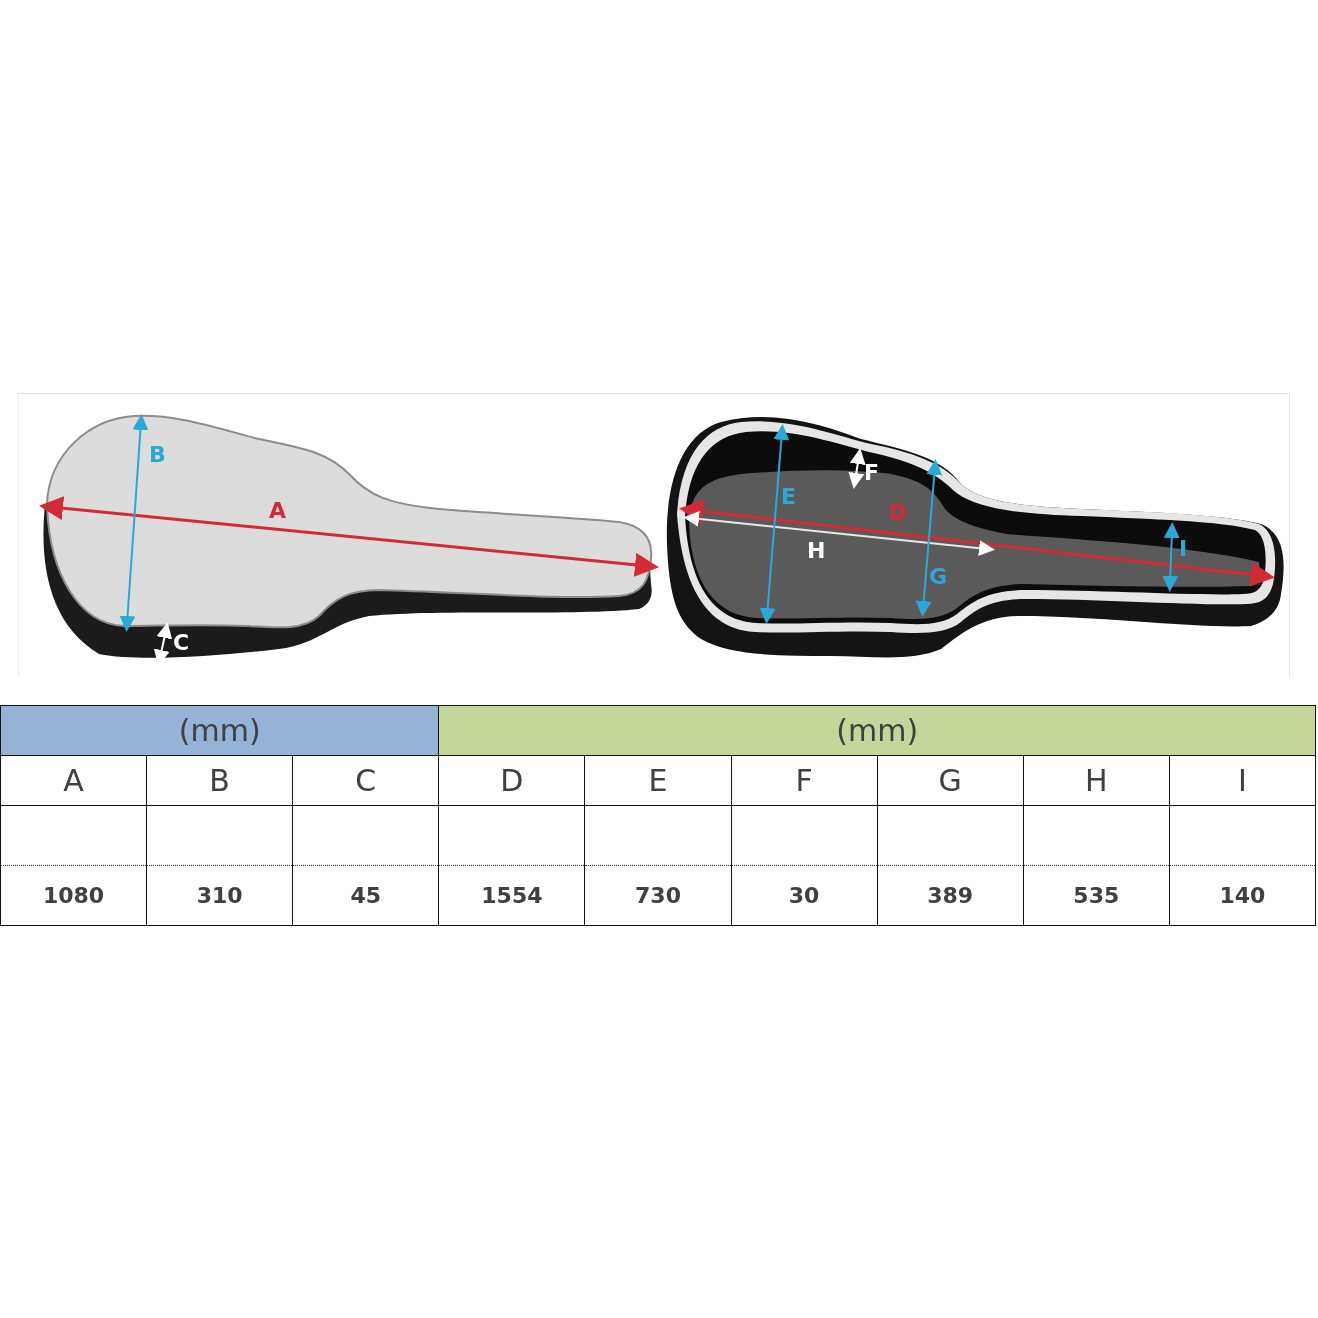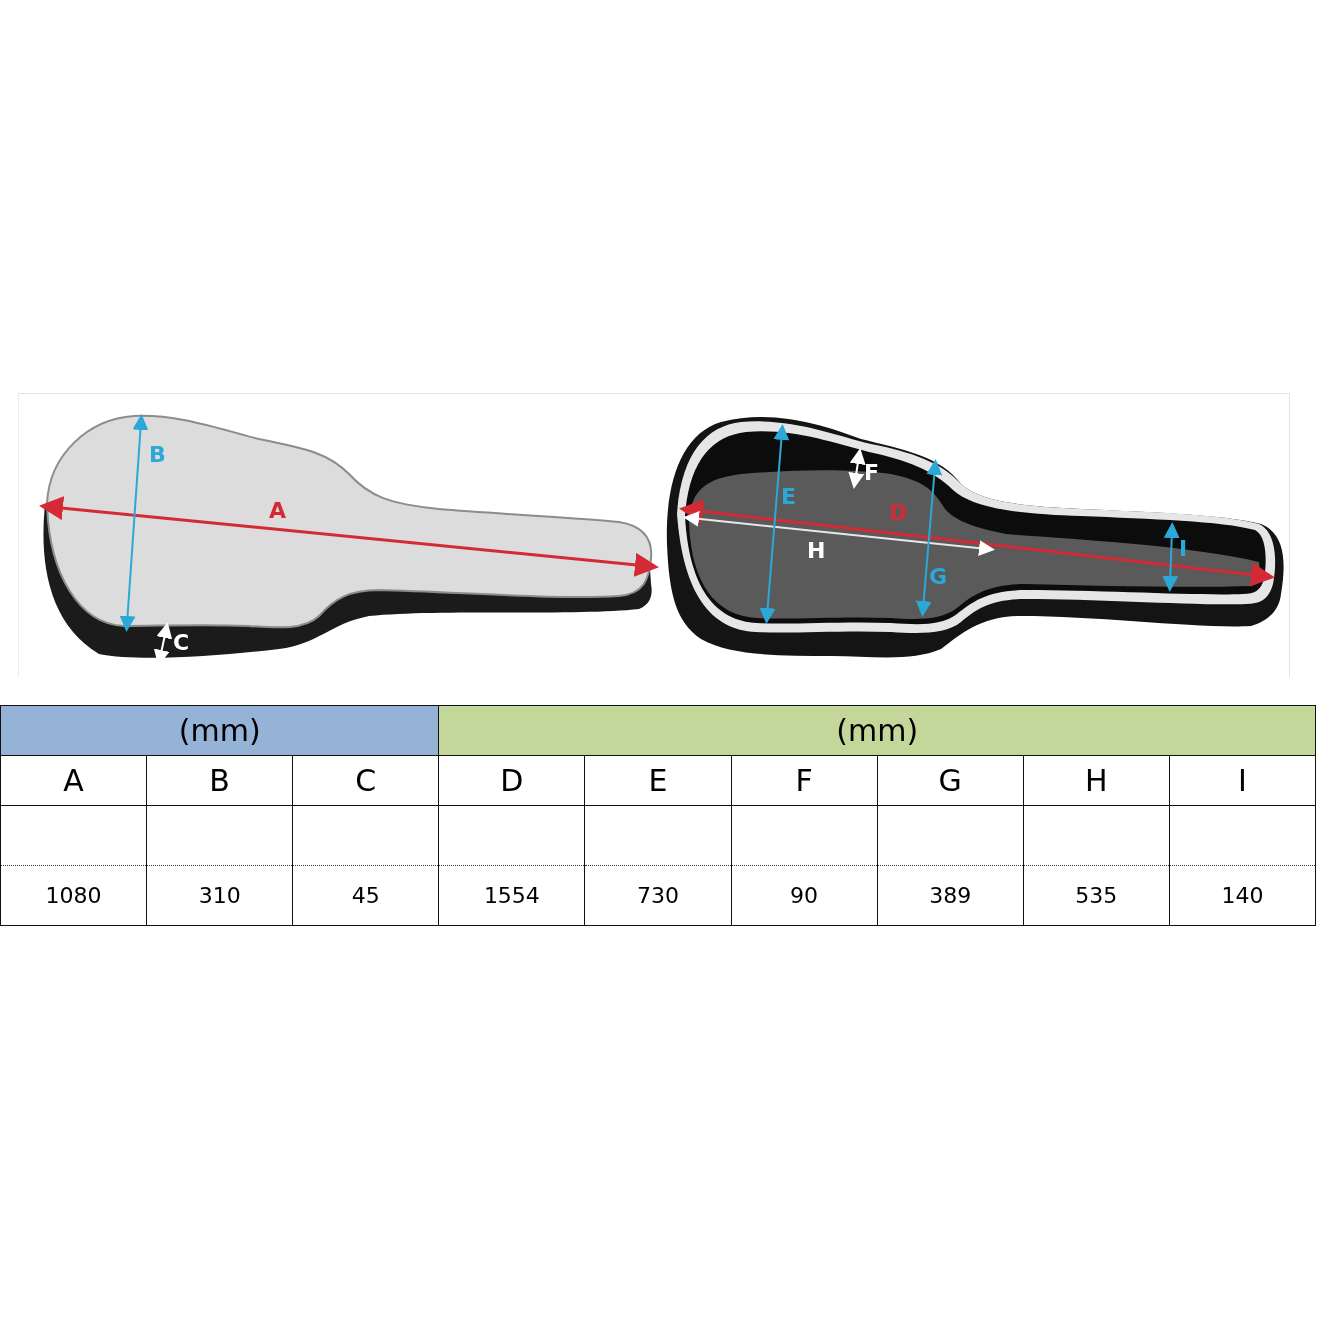--- a/index.html
+++ b/index.html
@@ -10,28 +10,28 @@
     background: #ffffff;
   }
   .figure svg { position: absolute; left: 0; top: 0; }
   .lbl { font-family: "DejaVu Sans", sans-serif; font-weight: bold; font-size: 22px; }
   table.dims {
     position: absolute; left: 0; top: 705px; width: 1316px;
     border-collapse: collapse; table-layout: fixed;
   }
   table.dims td {
     border: 1.5px solid #111; text-align: center; padding: 0;
-    font-family: "DejaVu Sans", sans-serif; color: #000000;
+    font-family: "DejaVu Sans", sans-serif; color: #404040;
   }
   .hdr td { height: 49px; font-size: 30px; }
   .hdr .blue { background: #95b3d7; }
   .hdr .green { background: #c4d79b; }
   .letters td { height: 49px; font-size: 30px; }
   .blank td { height: 59px; border-bottom: 1px dotted #333 !important; }
-  .vals td { height: 59px; font-size: 22px; border-top: 1px dotted #333 !important; }
+  .vals td { height: 59px; font-size: 22px; border-top: 1px dotted #333 !important; font-weight: bold; }
 </style>
 </head>
 <body>
 
 <div class="figure">
   <svg width="1270" height="283" viewBox="0 0 1270 283">
     <defs>
       <marker id="arR" markerWidth="8" markerHeight="8" refX="4" refY="4" orient="auto-start-reverse">
           <path d="M0,0 L8,4 L0,8 z" fill="#d42a35"></path>
         </marker>
@@ -117,19 +117,19 @@
     <td></td>
     <td></td>
     <td></td>
   </tr>
   <tr class="vals">
     <td>1080</td>
     <td>310</td>
     <td>45</td>
     <td>1554</td>
     <td>730</td>
-    <td>90</td>
+    <td>30</td>
     <td>389</td>
     <td>535</td>
     <td>140</td>
   </tr>
 </tbody>
   </table>
 
 </body></html>

